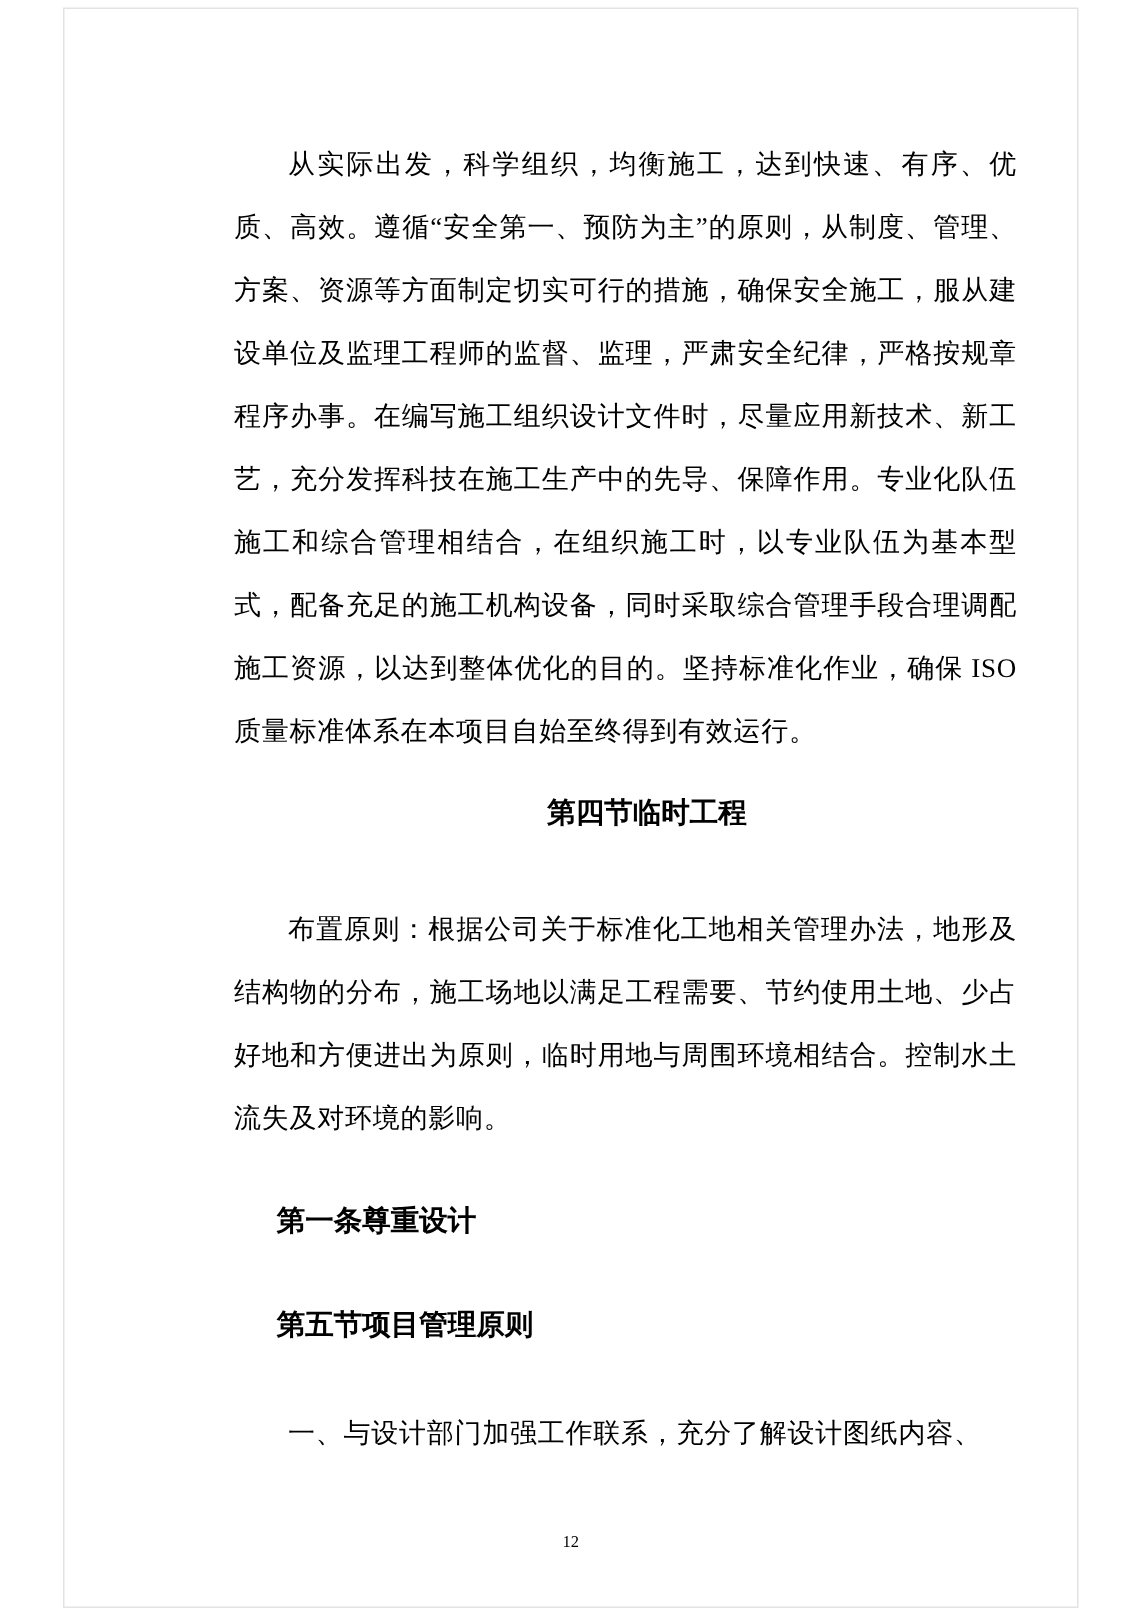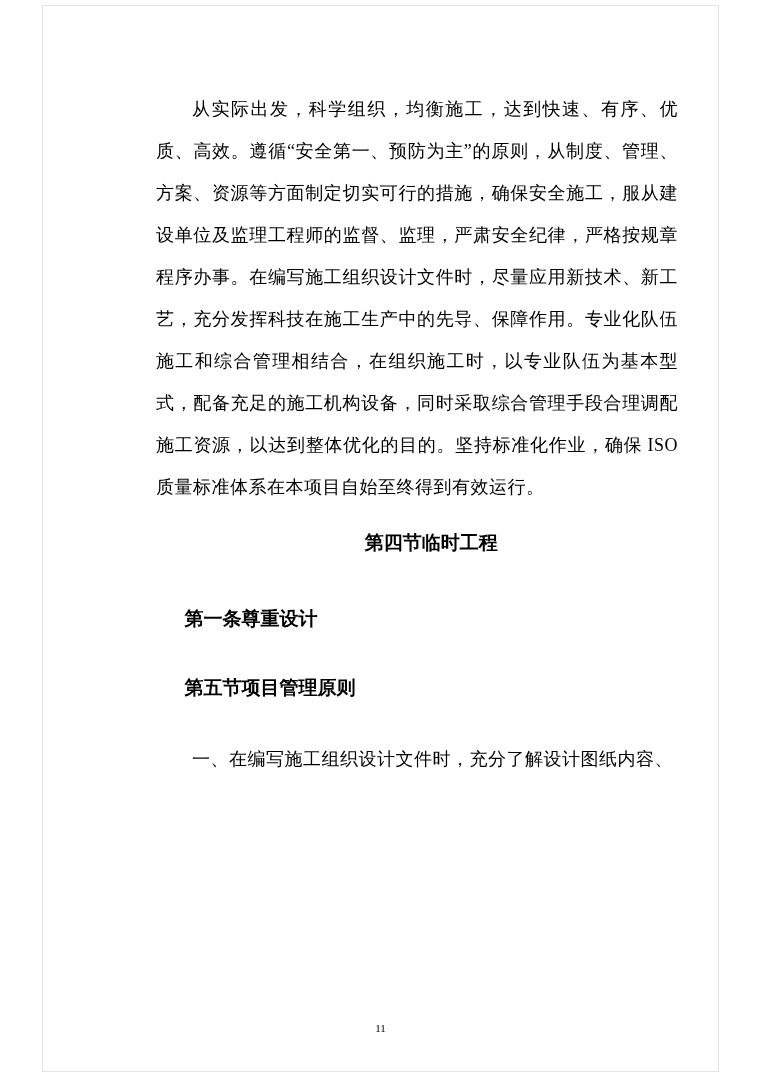--- a/index.html
+++ b/index.html
@@ -64,22 +64,23 @@
 <body>
 
 <div class="page">
   <div class="page-frame"></div>
 
   <div class="content">
     <p class="body-para">从实际出发，科学组织，均衡施工，达到快速、有序、优质、高效。遵循“安全第一、预防为主”的原则，从制度、管理、方案、资源等方面制定切实可行的措施，确保安全施工，服从建设单位及监理工程师的监督、监理，严肃安全纪律，严格按规章程序办事。在编写施工组织设计文件时，尽量应用新技术、新工艺，充分发挥科技在施工生产中的先导、保障作用。专业化队伍施工和综合管理相结合，在组织施工时，以专业队伍为基本型式，配备充足的施工机构设备，同时采取综合管理手段合理调配施工资源，以达到整体优化的目的。坚持标准化作业，确保 ISO 质量标准体系在本项目自始至终得到有效运行。</p>
 
     <h2 class="section-heading h-sec4">第四节临时工程</h2>
 
+    <p class="body-para">布置原则：根据公司关于标准化工地相关管理办法，地形及结构物的分布，施工场地以满足工程需要、节约使用土地、少占好地和方便进出为原则，临时用地与周围环境相结合。控制水土流失及对环境的影响。</p>
 
     <h2 class="section-heading h-art1">第一条尊重设计</h2>
 
     <h2 class="section-heading h-sec5">第五节项目管理原则</h2>
 
-    <p class="body-para">一、在编写施工组织设计文件时，充分了解设计图纸内容、</p>
+    <p class="body-para">一、与设计部门加强工作联系，充分了解设计图纸内容、</p>
   </div>
 
-  <div class="page-number">11</div>
+  <div class="page-number">12</div>
 </div>
 
 </body></html>

